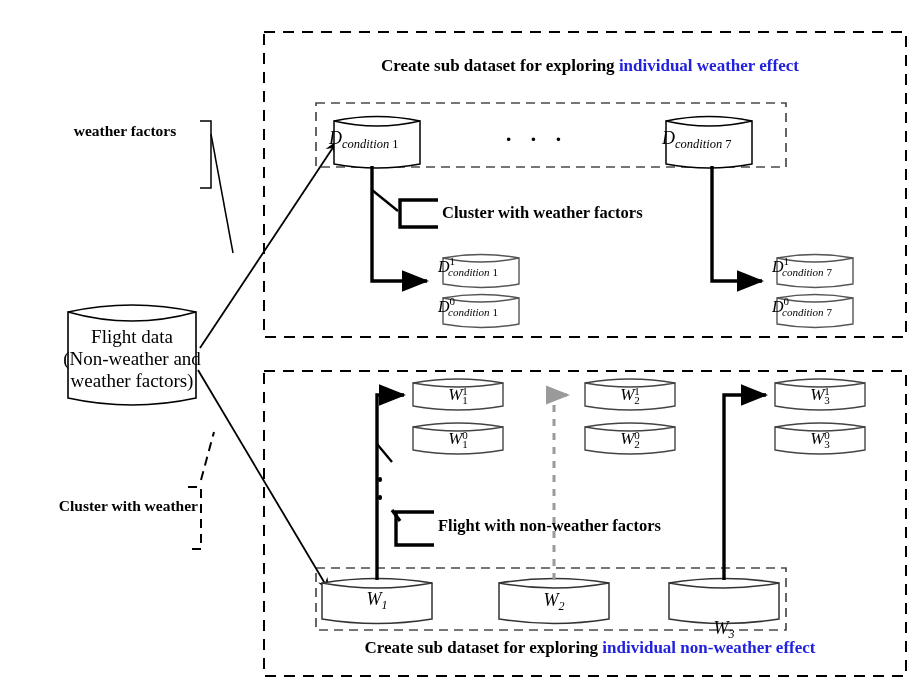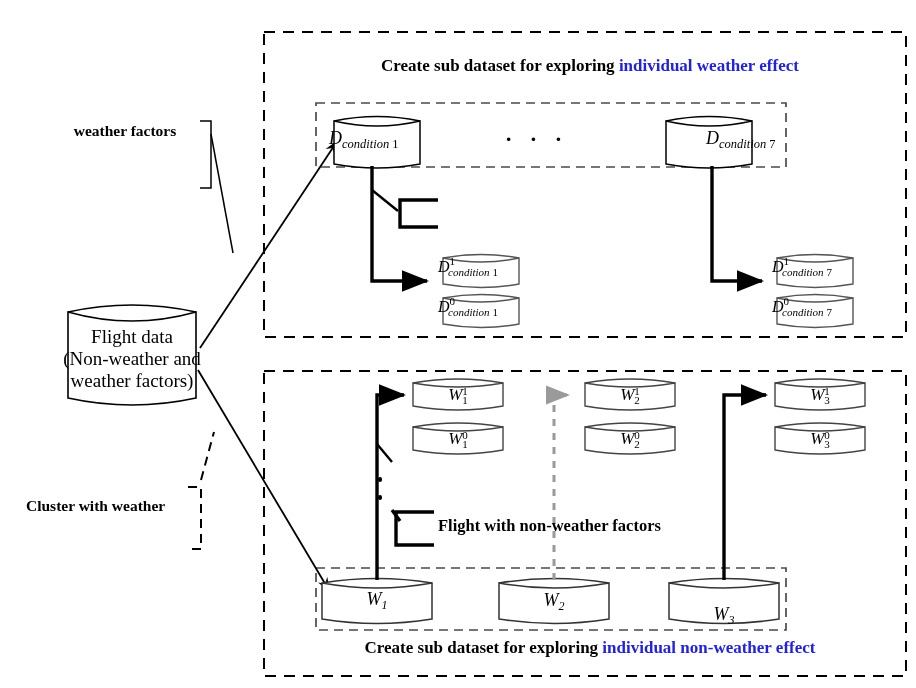--- a/index.html
+++ b/index.html
@@ -155,34 +155,35 @@
   <div class="lbl center nosel" style="left:56px;top:326px;width:152px;font-size:19px;line-height:22px;">
     <div>Flight data</div>
     <div>(Non-weather and</div>
     <div>weather factors)</div>
   </div>
 
   <div class="lbl bold center nosel" style="left:46px;top:120px;width:158px;font-size:15.5px;line-height:21px;">
     <div>weather factors</div>
   </div>
 
-  <div class="lbl bold nosel" style="left:26px;top:495px;width:172px;font-size:15.5px;line-height:21px;text-align:left;">
+  <div class="lbl bold nosel" style="left:26px;top:495px;width:172px;font-size:15.5px;line-height:21px;text-align:right;">
     <div>Cluster with weather</div>
   </div>
 
+  <div class="lbl bold nosel" style="left:442px;top:203px;font-size:16.5px;">Cluster with weather factors</div>
 
   <div class="lbl bold nosel" style="left:438px;top:516px;font-size:16.5px;">Flight with non-weather factors</div>
 
   <div class="lbl bold nosel" style="left:505px;top:126px;font-size:22px;letter-spacing:6px;">· · ·</div>
 
   <div class="lbl ital nosel" style="left:329px;top:128px;font-size:18px;">
     <span>D</span><span style="font-size:12.5px;position:relative;top:4px;">condition</span><span style="font-size:12.5px;position:relative;top:4px;font-style:normal;">&nbsp;</span><span style="font-size:12.5px;position:relative;top:4px;font-style:normal;">1</span>
   </div>
 
-  <div class="lbl ital nosel" style="left:662px;top:128px;font-size:18px;margin-left:44px;">
+  <div class="lbl ital nosel" style="left:662px;top:128px;font-size:18px;">
     <span>D</span><span style="font-size:12.5px;position:relative;top:4px;">condition</span><span style="font-size:12.5px;position:relative;top:4px;font-style:normal;">&nbsp;</span><span style="font-size:12.5px;position:relative;top:4px;font-style:normal;">7</span>
   </div>
 
   <div class="lbl ital nosel" style="left:438px;top:258px;font-size:16px;">
     <span>D</span><span style="font-size:11px;position:relative;top:-7px;font-style:normal;">1</span><span style="font-size:11px;position:relative;top:4px;margin-left:-7px;">condition</span><span style="font-size:11px;position:relative;top:4px;font-style:normal;">&nbsp;</span><span style="font-size:11px;position:relative;top:4px;font-style:normal;">1</span>
   </div>
 
   <div class="lbl ital nosel" style="left:438px;top:298px;font-size:16px;">
     <span>D</span><span style="font-size:11px;position:relative;top:-7px;font-style:normal;">0</span><span style="font-size:11px;position:relative;top:4px;margin-left:-7px;">condition</span><span style="font-size:11px;position:relative;top:4px;font-style:normal;">&nbsp;</span><span style="font-size:11px;position:relative;top:4px;font-style:normal;">1</span>
   </div>
@@ -194,21 +195,21 @@
   <div class="lbl ital nosel" style="left:772px;top:298px;font-size:16px;">
     <span>D</span><span style="font-size:11px;position:relative;top:-7px;font-style:normal;">0</span><span style="font-size:11px;position:relative;top:4px;margin-left:-7px;">condition</span><span style="font-size:11px;position:relative;top:4px;font-style:normal;">&nbsp;</span><span style="font-size:11px;position:relative;top:4px;font-style:normal;">7</span>
   </div>
 
   <div class="lbl ital center nosel" style="left:322px;top:589px;width:110px;font-size:18px;">
     <span>W</span><span style="font-size:12px;position:relative;top:4px;">1</span>
   </div>
   <div class="lbl ital center nosel" style="left:499px;top:590px;width:110px;font-size:18px;">
     <span>W</span><span style="font-size:12px;position:relative;top:4px;">2</span>
   </div>
-  <div class="lbl ital center nosel" style="left:669px;top:604px;width:110px;font-size:18px;">
+  <div class="lbl ital center nosel" style="left:669px;top:618px;width:110px;font-size:18px;">
     <span>W</span><span style="font-size:12px;position:relative;top:4px;">3</span>
   </div>
 
   <div class="lbl ital center nosel" style="left:413px;top:385px;width:90px;font-size:17px;">
     <span>W</span><span style="display:inline-block;vertical-align:middle;font-size:11px;font-style:normal;line-height:9px;text-align:left;">
       <span style="display:block;">1</span>
       <span style="display:block;">1</span>
     </span>
   </div>
   <div class="lbl ital center nosel" style="left:413px;top:429px;width:90px;font-size:17px;">

